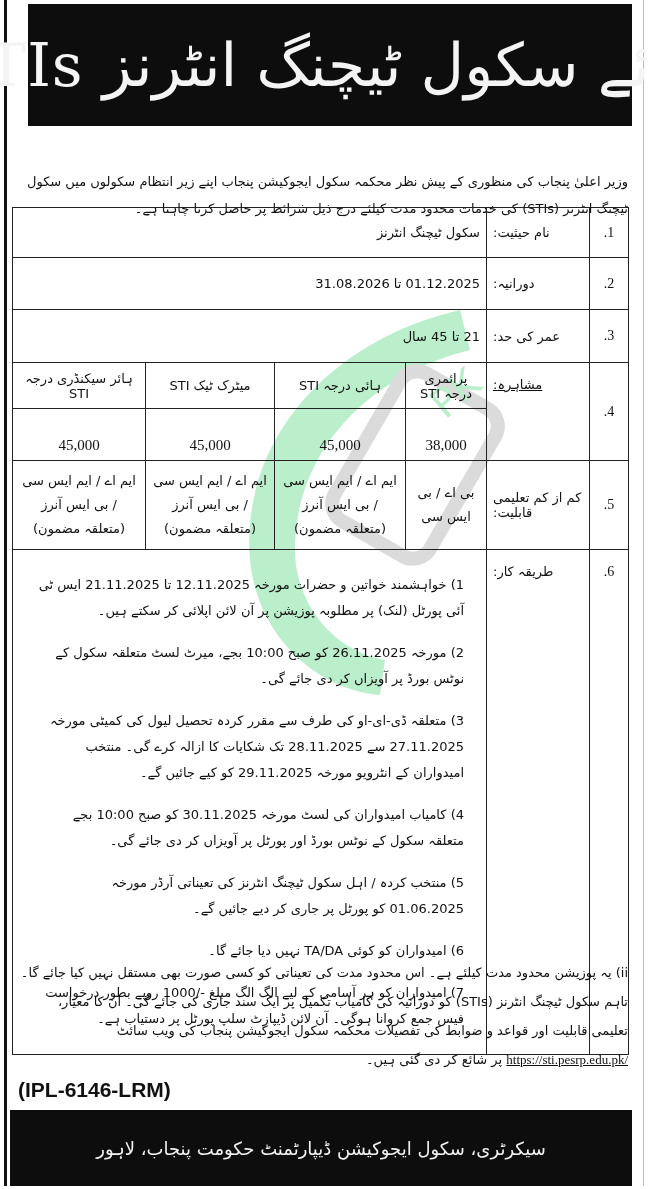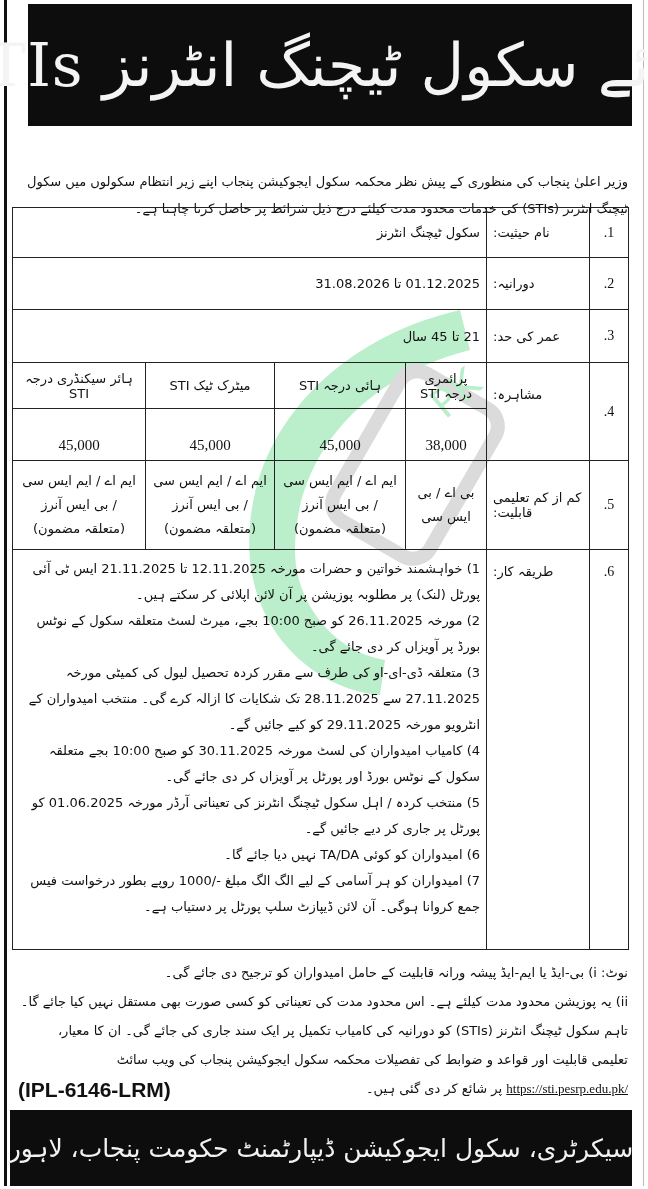--- a/index.html
+++ b/index.html
@@ -10,27 +10,27 @@
   .intro{position:absolute;left:20px;top:136px;width:608px;direction:rtl;text-align:right;font-size:13px;line-height:27px;font-family:"DejaVu Sans",sans-serif;margin-top:32px;}
   table.main{position:absolute;left:12px;top:207px;width:617px;border-collapse:collapse;direction:rtl;font-family:"DejaVu Sans",sans-serif;font-size:13px;}
   table.main td{border:1.5px solid #222;vertical-align:middle;padding:0 6px;}
   td.num{width:26px;text-align:center;font-family:"Liberation Serif",serif;font-size:14px;}
   td.lbl{width:90px;text-align:left;}
   td.val{text-align:right;}
   td.sub{text-align:center;}
   td.qual{text-align:center;line-height:24px;}
   .r1{height:50px}.r2{height:52px}.r3{height:53px}.r4a{height:46px}.r4b{height:52px}.r5{height:89px}
   .proc{vertical-align:top !important;text-align:right;line-height:26px;padding-top:6px !important;padding-bottom:6px !important;}
-  .proc p{margin:0;}
+  .proc p{margin:16px;}
   .notes{position:absolute;left:20px;top:958px;width:608px;direction:rtl;text-align:right;font-size:13px;line-height:29px;font-family:"DejaVu Sans",sans-serif;}
   .notes p{margin:0;}
   .link{font-family:"Liberation Serif",serif;text-decoration:underline;direction:ltr;unicode-bidi:embed;}
   .adcode{position:absolute;left:18px;top:1078px;font-family:"Liberation Sans",sans-serif;font-weight:bold;font-size:21px;color:#111;}
   .footer-bar{position:absolute;left:10px;top:1110px;width:622px;height:76px;background:#0d0d0d;display:flex;align-items:center;justify-content:center;direction:rtl;}
-  .footer-text{color:#f2f2f2;font-size:25px;font-family:"DejaVu Sans",sans-serif;white-space:nowrap;text-align:center;}
+  .footer-text{color:#f2f2f2;font-size:18px;font-family:"DejaVu Sans",sans-serif;white-space:nowrap;text-align:center;}
   .watermark{position:absolute;left:210px;top:300px;width:330px;height:400px;pointer-events:none;opacity:0.35;}
 </style>
 </head>
 <body>
 
 <div class="frame"></div>
 
 <div class="header-bar">
   <span class="header-title">برائے سکول ٹیچنگ انٹرنز STIs</span>
 </div>
@@ -55,21 +55,21 @@
     <td class="lbl">دورانیہ:</td>
     <td class="val" colspan="4">01.12.2025 تا 31.08.2026</td>
   </tr>
   <tr class="r3">
     <td class="num">3.</td>
     <td class="lbl">عمر کی حد:</td>
     <td class="val" colspan="4">21 تا 45 سال</td>
   </tr>
   <tr class="r4a">
     <td class="num" rowspan="2">4.</td>
-    <td class="lbl" rowspan="2" style="vertical-align:top;padding-top:24px;">مشاہرہ:</td>
+    <td class="lbl" rowspan="2" style="vertical-align:top;padding-top:14px;text-decoration:underline;">مشاہرہ:</td>
     <td class="sub" style="width:68px">پرائمری درجہ STI</td>
     <td class="sub" style="width:118px">ہائی درجہ STI</td>
     <td class="sub" style="width:116px">میٹرک ٹیک STI</td>
     <td class="sub">ہائر سیکنڈری درجہ STI</td>
   </tr>
   <tr class="r4b">
     <td class="sub" style="font-family:'Liberation Serif',serif;font-size:15px;vertical-align:bottom;padding-bottom:6px;text-align:center;">38,000</td>
     <td class="sub" style="font-family:'Liberation Serif',serif;font-size:15px;vertical-align:bottom;padding-bottom:6px;">45,000</td>
     <td class="sub" style="font-family:'Liberation Serif',serif;font-size:15px;vertical-align:bottom;padding-bottom:6px;">45,000</td>
     <td class="sub" style="font-family:'Liberation Serif',serif;font-size:15px;vertical-align:bottom;padding-bottom:6px;">45,000</td>
@@ -92,21 +92,20 @@
       <p>4) کامیاب امیدواران کی لسٹ مورخہ 30.11.2025 کو صبح 10:00 بجے متعلقہ سکول کے نوٹس بورڈ اور پورٹل پر آویزاں کر دی جائے گی۔</p>
       <p>5) منتخب کردہ / اہل سکول ٹیچنگ انٹرنز کی تعیناتی آرڈر مورخہ 01.06.2025 کو پورٹل پر جاری کر دیے جائیں گے۔</p>
       <p>6) امیدواران کو کوئی TA/DA نہیں دیا جائے گا۔</p>
       <p>7) امیدواران کو ہر آسامی کے لیے الگ الگ مبلغ -/1000 روپے بطور درخواست فیس جمع کروانا ہوگی۔ آن لائن ڈیپازٹ سلپ پورٹل پر دستیاب ہے۔</p>
     </td>
   </tr>
 </tbody>
   </table>
 
 <div class="notes">
-  <p>نوٹ: i) بی-ایڈ یا ایم-ایڈ پیشہ ورانہ قابلیت کے حامل امیدواران کو ترجیح دی جائے گی۔</p>
   <p>
     <span>ii) یہ پوزیشن محدود مدت کیلئے ہے۔ اس محدود مدت کی تعیناتی کو کسی صورت بھی مستقل نہیں کیا جائے گا۔ تاہم سکول ٹیچنگ انٹرنز (STIs) کو دورانیہ کی کامیاب تکمیل پر ایک سند جاری کی جائے گی۔ ان کا معیار، تعلیمی قابلیت اور قواعد و ضوابط کی تفصیلات محکمہ سکول ایجوکیشن پنجاب کی ویب سائٹ</span>
     <span class="link">https://sti.pesrp.edu.pk/</span>
     <span>پر شائع کر دی گئی ہیں۔</span>
   </p>
 </div>
 
 <div class="adcode">(IPL-6146-LRM)</div>
 
 <div class="footer-bar">

